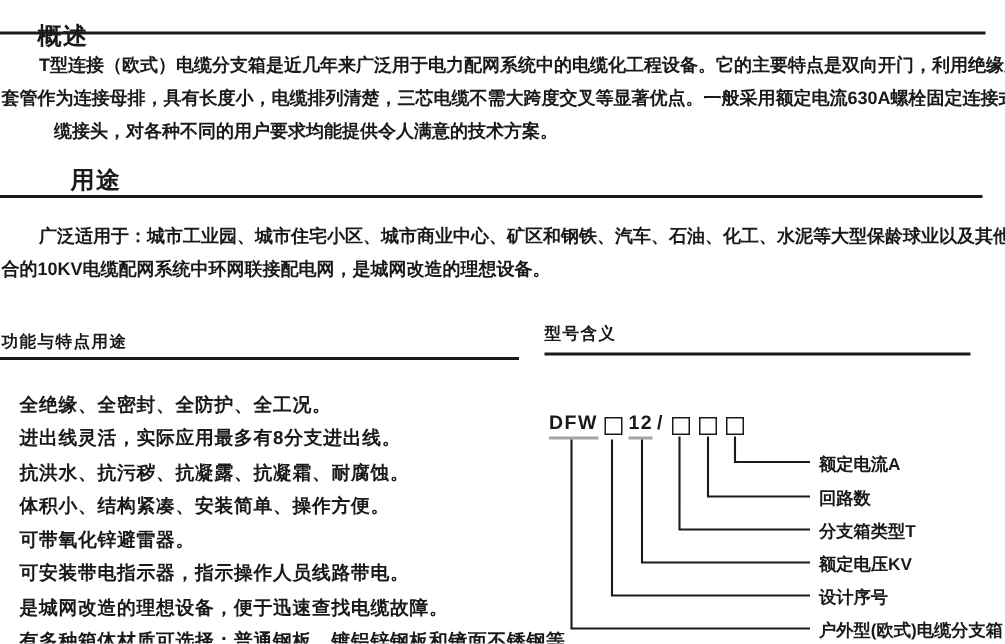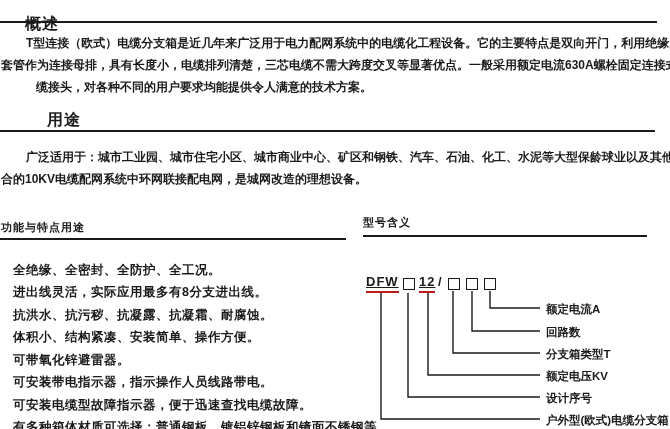--- a/index.html
+++ b/index.html
@@ -34,21 +34,21 @@
   .feat-item:nth-of-type(2){top:284px;}
   .feat-item:nth-of-type(3){top:307px;}
   .feat-item:nth-of-type(4){top:329px;}
   .feat-item:nth-of-type(5){top:352px;}
   .feat-item:nth-of-type(6){top:374px;}
   .feat-item:nth-of-type(7){top:397px;}
   .feat-item:nth-of-type(8){top:419px;}
 
   
   .mpart{position:absolute;top:274px;font-size:13px;font-weight:bold;letter-spacing:1px;}
-  .m-underline{border-bottom:2px solid #b91c1c;padding-bottom:2px;text-decoration:underline;}
+  .m-underline{border-bottom:2px solid #a3a3a3;padding-bottom:2px;}
   #m-prefix{left:366px;}
   #m-voltage{left:419px;}
   #m-slash{left:438px;}
   .mbox{position:absolute;top:278px;width:10px;height:10px;border:1.6px solid #1a1a1a;background:#fff;}
   #m-box1{left:403px;}
   #m-box2{left:448px;}
   #m-box3{left:466px;}
   #m-box4{left:484px;}
 
   .m-label{position:absolute;left:546px;white-space:nowrap;font-size:11.5px;font-weight:600;}
@@ -80,21 +80,21 @@
 <div class="abs sub-title" style="left:1px;top:220px;">功能与特点用途</div>
 <div class="rule" style="left:0;top:238px;width:346px;"></div>
 
 <div>
   <div class="feat-item">全绝缘、全密封、全防护、全工况。</div>
   <div class="feat-item">进出线灵活，实际应用最多有8分支进出线。</div>
   <div class="feat-item">抗洪水、抗污秽、抗凝露、抗凝霜、耐腐蚀。</div>
   <div class="feat-item">体积小、结构紧凑、安装简单、操作方便。</div>
   <div class="feat-item">可带氧化锌避雷器。</div>
   <div class="feat-item">可安装带电指示器，指示操作人员线路带电。</div>
-  <div class="feat-item">可安装电缆型故障指示器，便于迅速查找电缆故障。</div>
+  <div class="feat-item">是城网改造的理想设备，便于迅速查找电缆故障。</div>
   <div class="feat-item">有多种箱体材质可选择：普通钢板，镀铝锌钢板和镜面不锈钢等。</div>
 </div>
 
 <div class="abs sub-title" style="left:363px;top:215px;">型号含义</div>
 <div class="rule" style="left:363px;top:235px;width:284px;"></div>
 
 <div id="m-prefix" class="mpart m-underline">DFW</div>
 <div id="m-box1" class="mbox"></div>
 <div id="m-voltage" class="mpart m-underline">12</div>
 <div id="m-slash" class="mpart">/</div>

